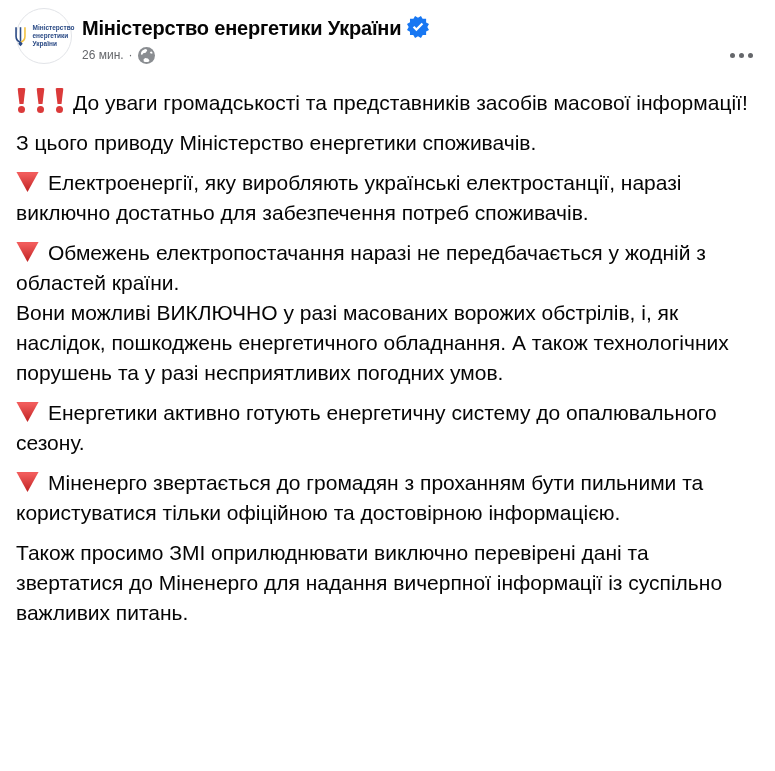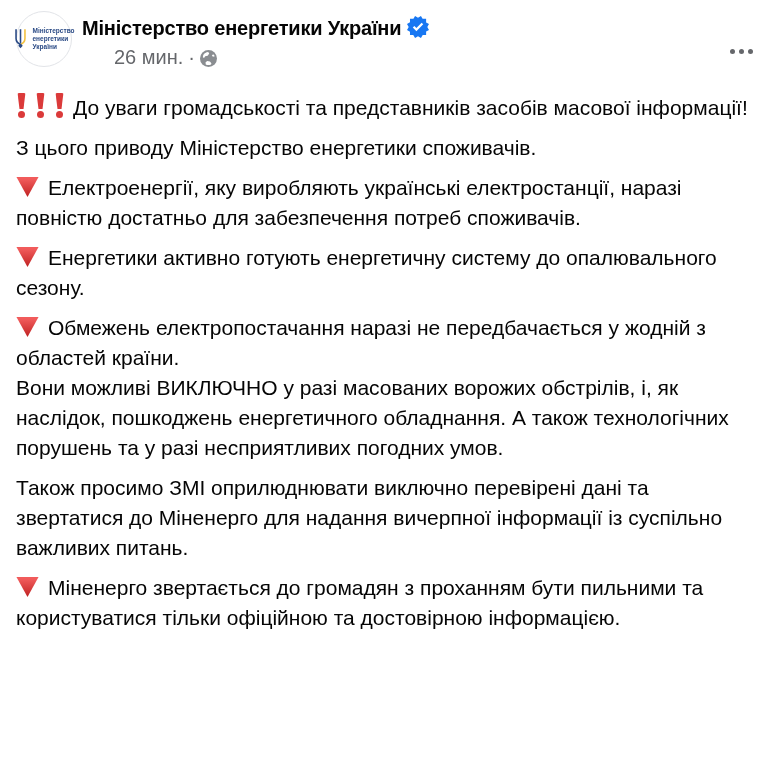--- a/index.html
+++ b/index.html
@@ -4,34 +4,34 @@
 <style>
   html,body { margin:0; padding:0; }
   body {
     width:775px; height:771px; overflow:hidden;
     background:#ffffff; color:#050505;
     font-family:"Liberation Sans","DejaVu Sans",sans-serif;
   }
   .post { padding:8px 16px 0 16px; box-sizing:border-box; }
 
   
-  .header { display:flex; align-items:center; }
+  .header { display:flex; align-items:flex-end; }
   .avatar {
     width:56px; height:56px; border-radius:50%;
     border:1px solid #e2e4e8; box-sizing:border-box;
     display:flex; align-items:center; justify-content:center; gap:3px;
     background:#fff; flex:none; cursor:pointer;
   }
   .av-divider { width:1px; height:26px; background:#c2cdda; }
   .av-text { font-size:6.5px; line-height:8px; font-weight:700; color:#2a4a85; text-align:left; }
   .header-main { flex:1 1 auto; margin-left:10px; padding-top:7px; }
   .name-row { display:flex; align-items:center; gap:6px; }
   .name { font-size:20px; font-weight:700; color:#050505; letter-spacing:-0.2px; cursor:pointer; }
   .badge { flex:none; margin-top:1px; }
-  .meta { display:flex; align-items:center; gap:5px; margin-top:4px; color:#65676B; font-size:20px;margin-left:32px; }
+  .meta { display:flex; align-items:center; gap:5px; margin-top:4px; color:#65676B; font-size:12px; }
   .meta .time { cursor:pointer; }
   .more-btn {
     flex:none; display:flex; gap:4px; align-items:center;
     margin-top:26px; padding:6px; border:none; background:transparent; cursor:pointer;
   }
   .more-btn i { width:5px; height:5px; border-radius:50%; background:#65676B; }
 
   
   .body { margin-top:24px; font-size:21px; line-height:30px; }
   .body p { margin:8px 0 10px 0; }
@@ -114,25 +114,25 @@
     </button>
   </div>
 
   <div class="body">
 
     <p><span class="e-excl"></span><span class="e-excl"></span><span class="e-excl"></span><span class="ptext">До уваги громадськості та представників засобів масової інформації!</span></p>
 
 
     <p><span class="ptext">З цього приводу Міністерство енергетики споживачів.</span></p>
 
-    <p><span class="e-tri"></span><span class="ptext">Електроенергії, яку виробляють українські електростанції, наразі повністю достатньо для забезпечення потреб споживачів.</span></p>
-
-    <p><span class="e-tri"></span><span class="ptext">Енергетики активно готують енергетичну систему до опалювального сезону.</span></p>
+    <p><span class="e-tri"></span><span class="ptext">Електроенергії, яку виробляють українські електростанції, наразі виключно достатньо для забезпечення потреб споживачів.</span></p>
 
     <p><span class="e-tri"></span><span class="ptext">Обмежень електропостачання наразі не передбачається у жодній з областей країни.
 Вони можливі ВИКЛЮЧНО у разі масованих ворожих обстрілів, і, як наслідок, пошкоджень енергетичного обладнання. А також технологічних порушень та у разі несприятливих погодних умов.</span></p>
 
-    <p><span class="ptext">Також просимо ЗМІ оприлюднювати виключно перевірені дані та звертатися до Міненерго для надання вичерпної  інформації із суспільно важливих питань.</span></p>
+    <p><span class="e-tri"></span><span class="ptext">Енергетики активно готують енергетичну систему до опалювального сезону.</span></p>
 
     <p><span class="e-tri"></span><span class="ptext">Міненерго звертається до громадян з проханням бути пильними та користуватися тільки офіційною та достовірною інформацією.</span></p>
+
+    <p><span class="ptext">Також просимо ЗМІ оприлюднювати виключно перевірені дані та звертатися до Міненерго для надання вичерпної  інформації із суспільно важливих питань.</span></p>
 
   </div>
 </div>
 
 </body></html>

